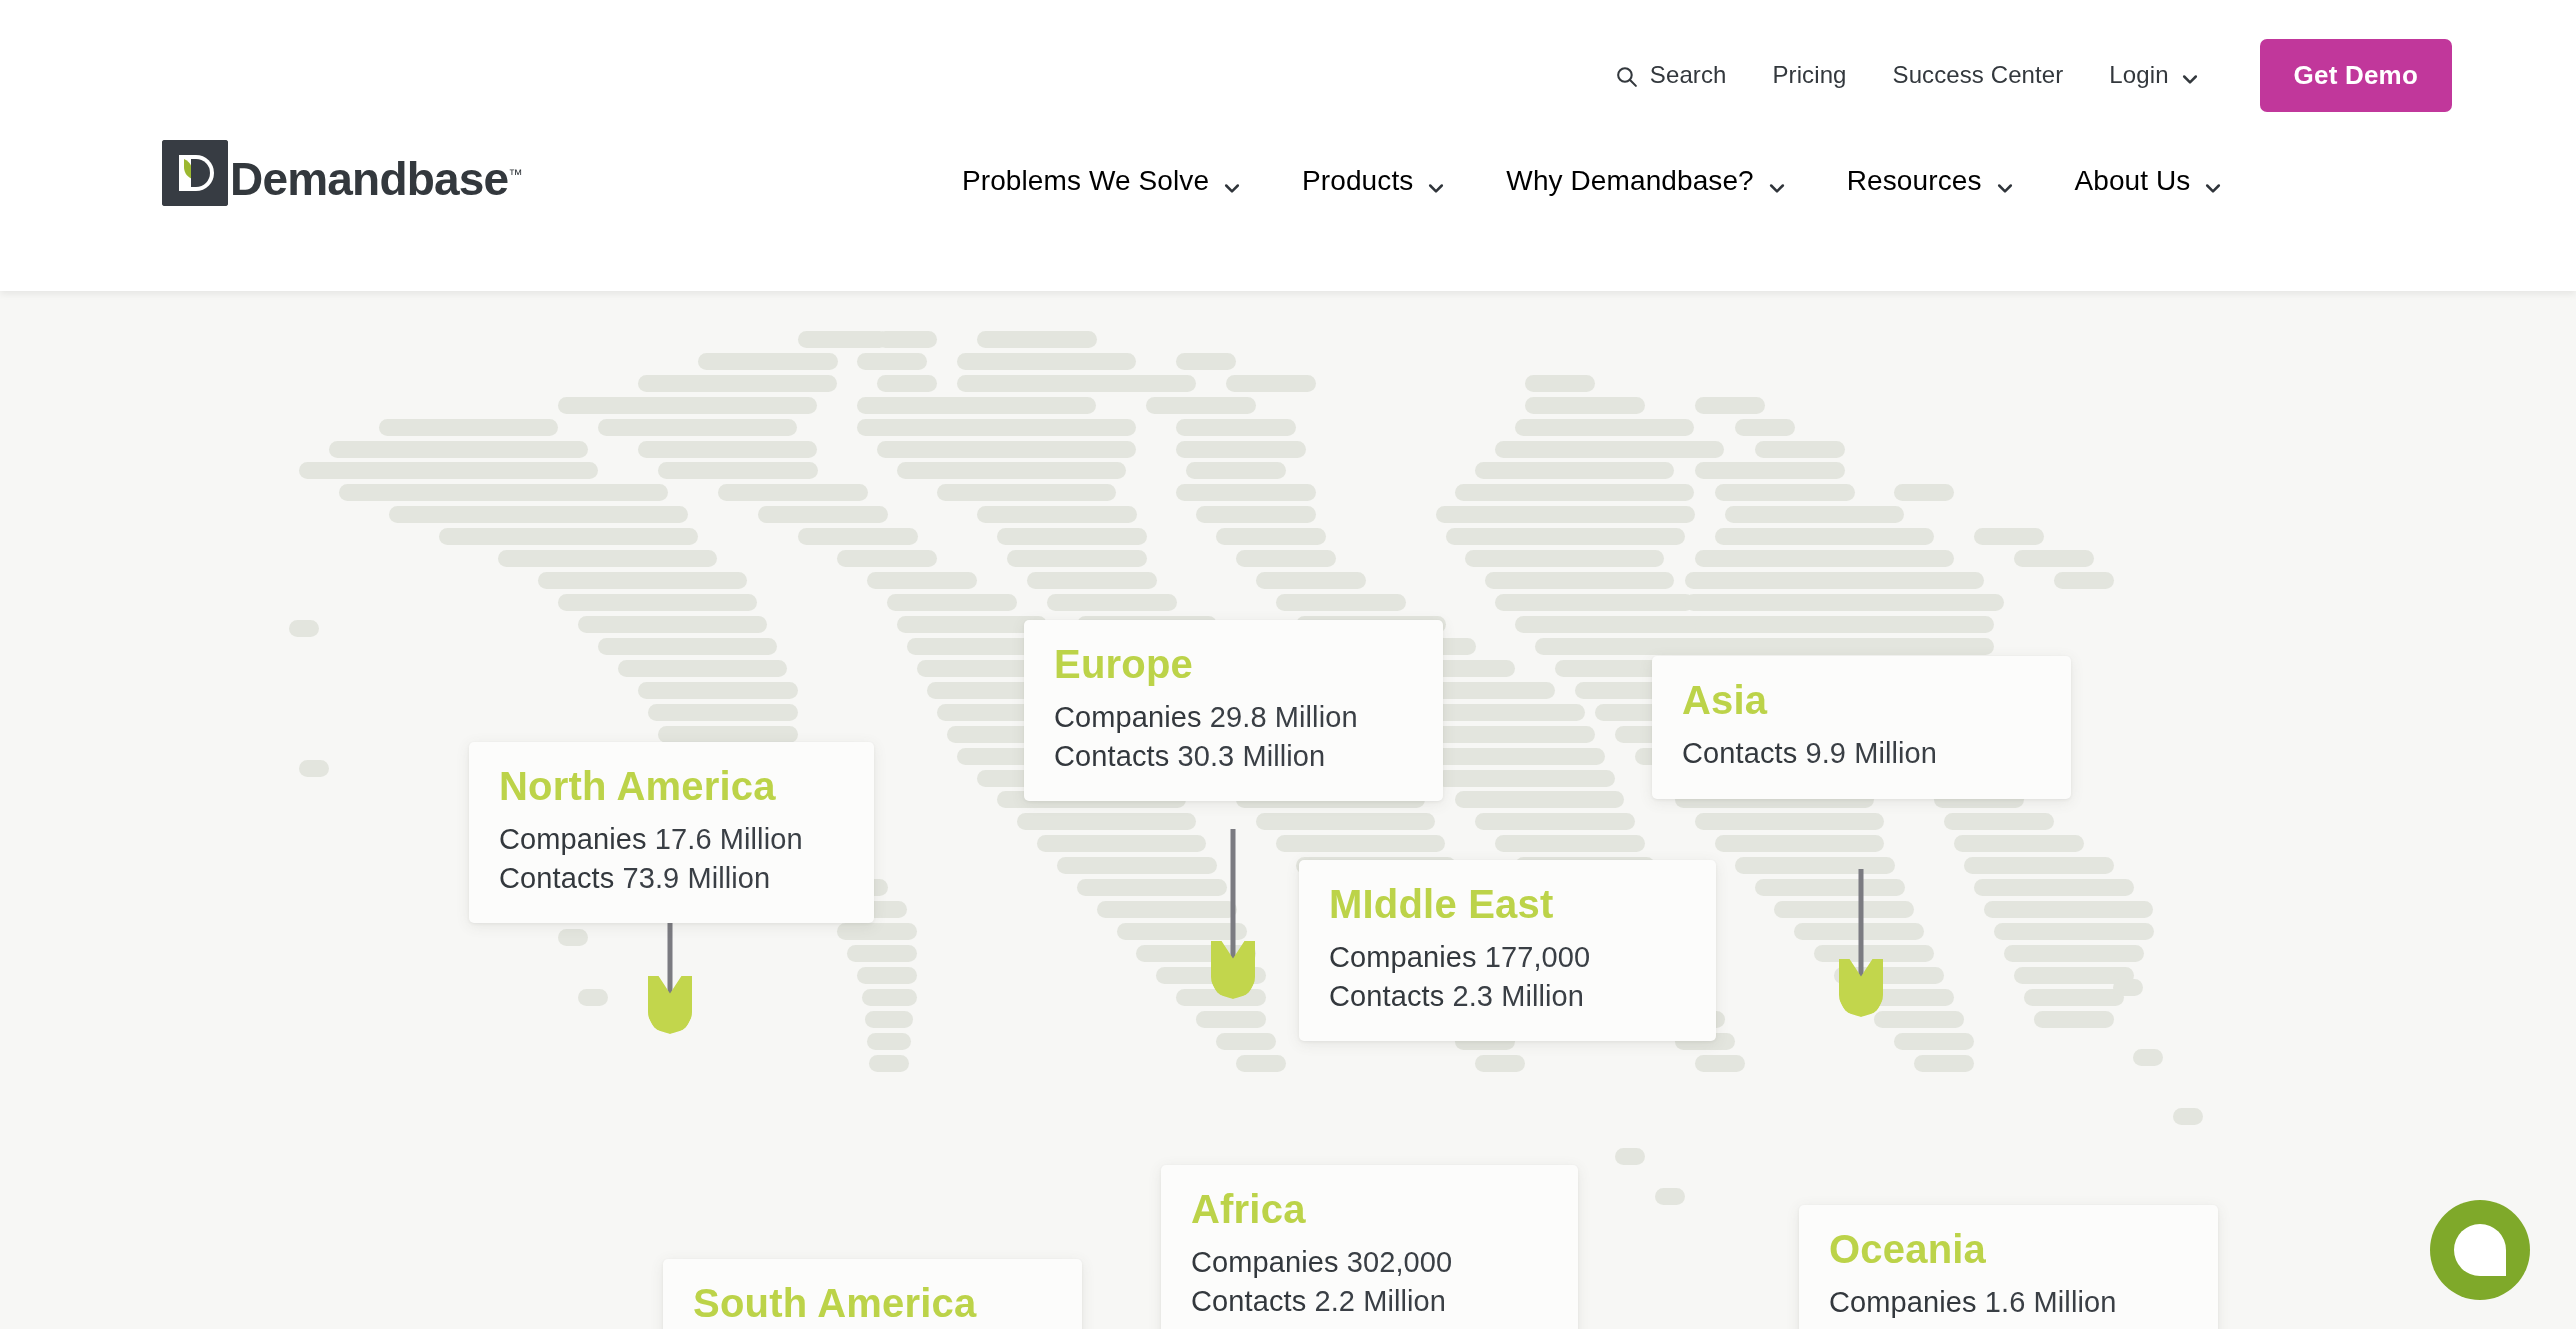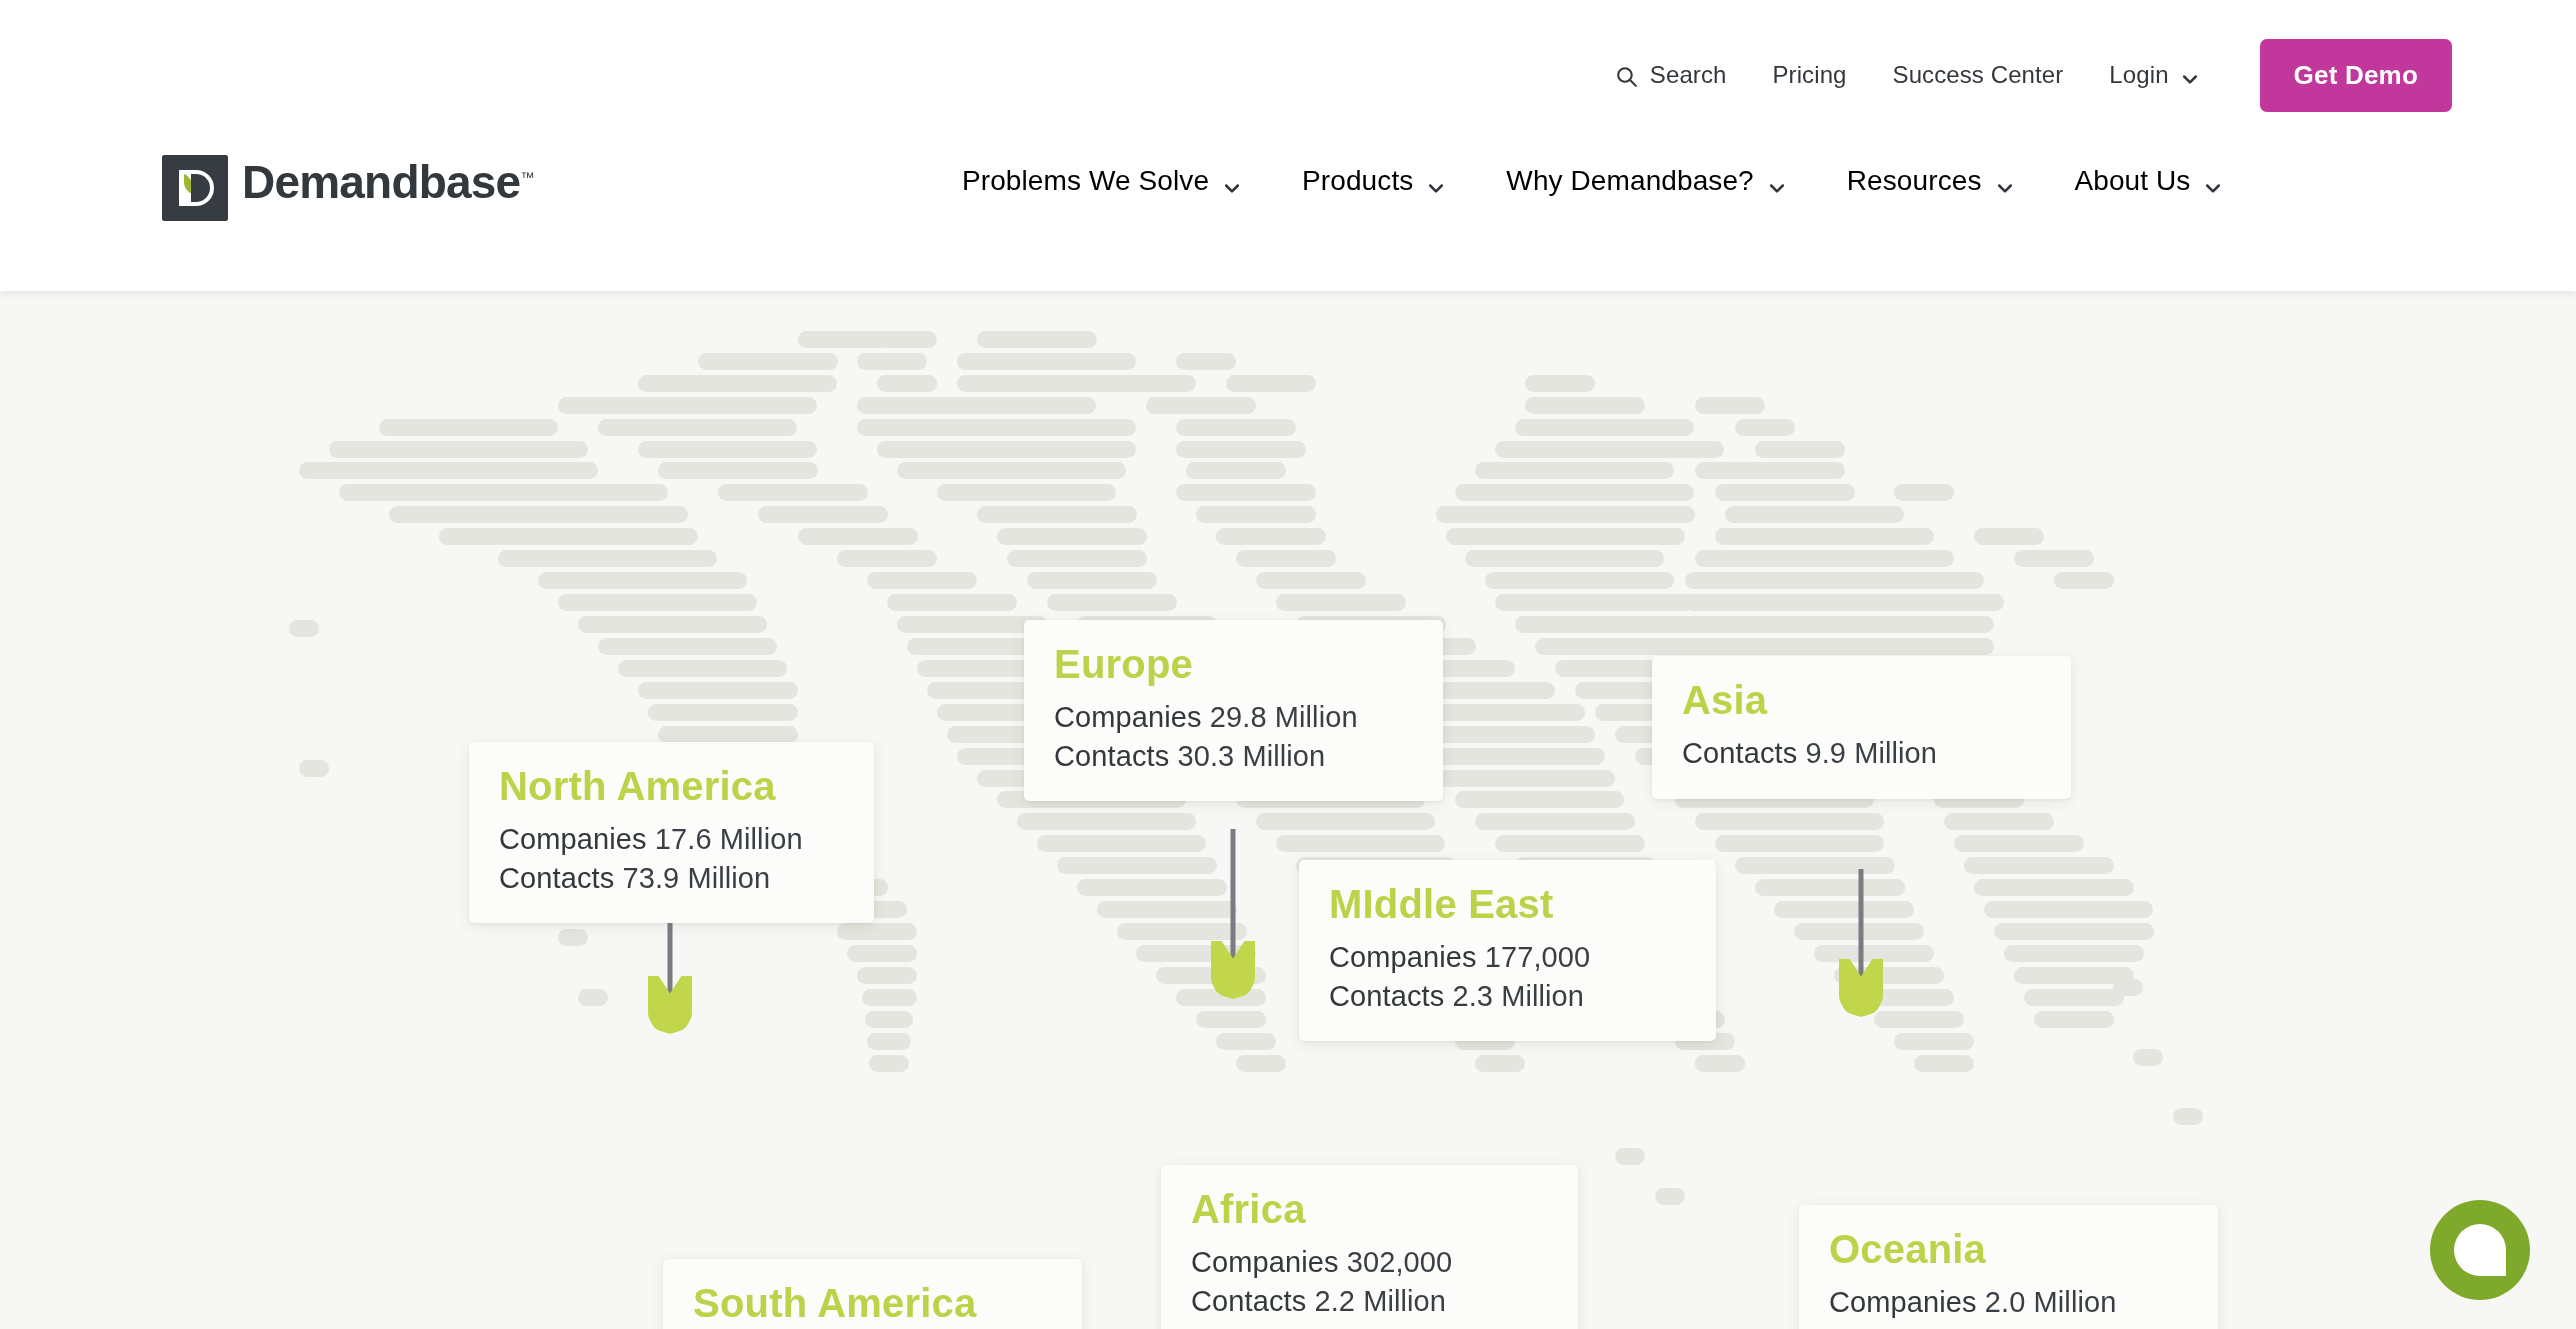--- a/index.html
+++ b/index.html
@@ -30,22 +30,22 @@
   .search-ic { display:inline-block; width: 25px; height: 25px; position: relative; top:1px;}
   .chev { display:inline-block; width: 20px; height: 20px; position: relative; top: 2px; }
   .get-demo {
     margin-left: 60px; background: #c1379b; color: #ffffff;
     font-size: 26px; font-weight: 600; letter-spacing: 0.2px;
     padding: 0 34px; height: 73px; line-height: 73px; border-radius: 7px;
     cursor: pointer; white-space: nowrap;
   }
 
   .logo-wrap {
-    position: absolute; left: 162px; top: 155px;
-    display: flex; align-items: flex-start; gap: 14px; cursor: pointer;
+    position: absolute; left: 162px; top: 140px;
+    display: flex; align-items: flex-end; gap: 2px; cursor: pointer;
   }
   .logo-mark {
     width: 66px; height: 66px; background: #373c43; border-radius: 3px;
     position: relative; flex: none;
   }
   .logo-text {
     font-size: 46px; font-weight: 700; color: #33383d;
     letter-spacing: -0.8px; position: relative;
   }
   .logo-tm { font-size: 14px; vertical-align: super; font-weight: 500; letter-spacing: 0; }
@@ -445,21 +445,21 @@
           <div class="card-title">Africa</div>
           <div class="card-row"><span class="lbl">Companies</span> <span class="val">302,000</span></div>
           <div class="card-row"><span class="lbl">Contacts</span> <span class="val">2.2 Million</span></div>
         </div>
         <div class="card" style="left:663px;top:968px;width:419px;">
           <div class="card-title">South America</div>
           <div class="card-row"><span class="lbl">Companies</span> <span class="val">6.7 Million</span></div>
         </div>
         <div class="card" style="left:1799px;top:914px;width:419px;">
           <div class="card-title">Oceania</div>
-          <div class="card-row"><span class="lbl">Companies</span> <span class="val">2.0 Million</span></div>
+          <div class="card-row"><span class="lbl">Companies</span> <span class="val">1.6 Million</span></div>
           <div class="card-row"><span class="lbl">Contacts</span> <span class="val">3.8 Million</span></div>
         </div>
       </div>
   </div>
 
   <div class="chat">
     <div class="chat-bubble"></div>
   </div>
 
 </div>

